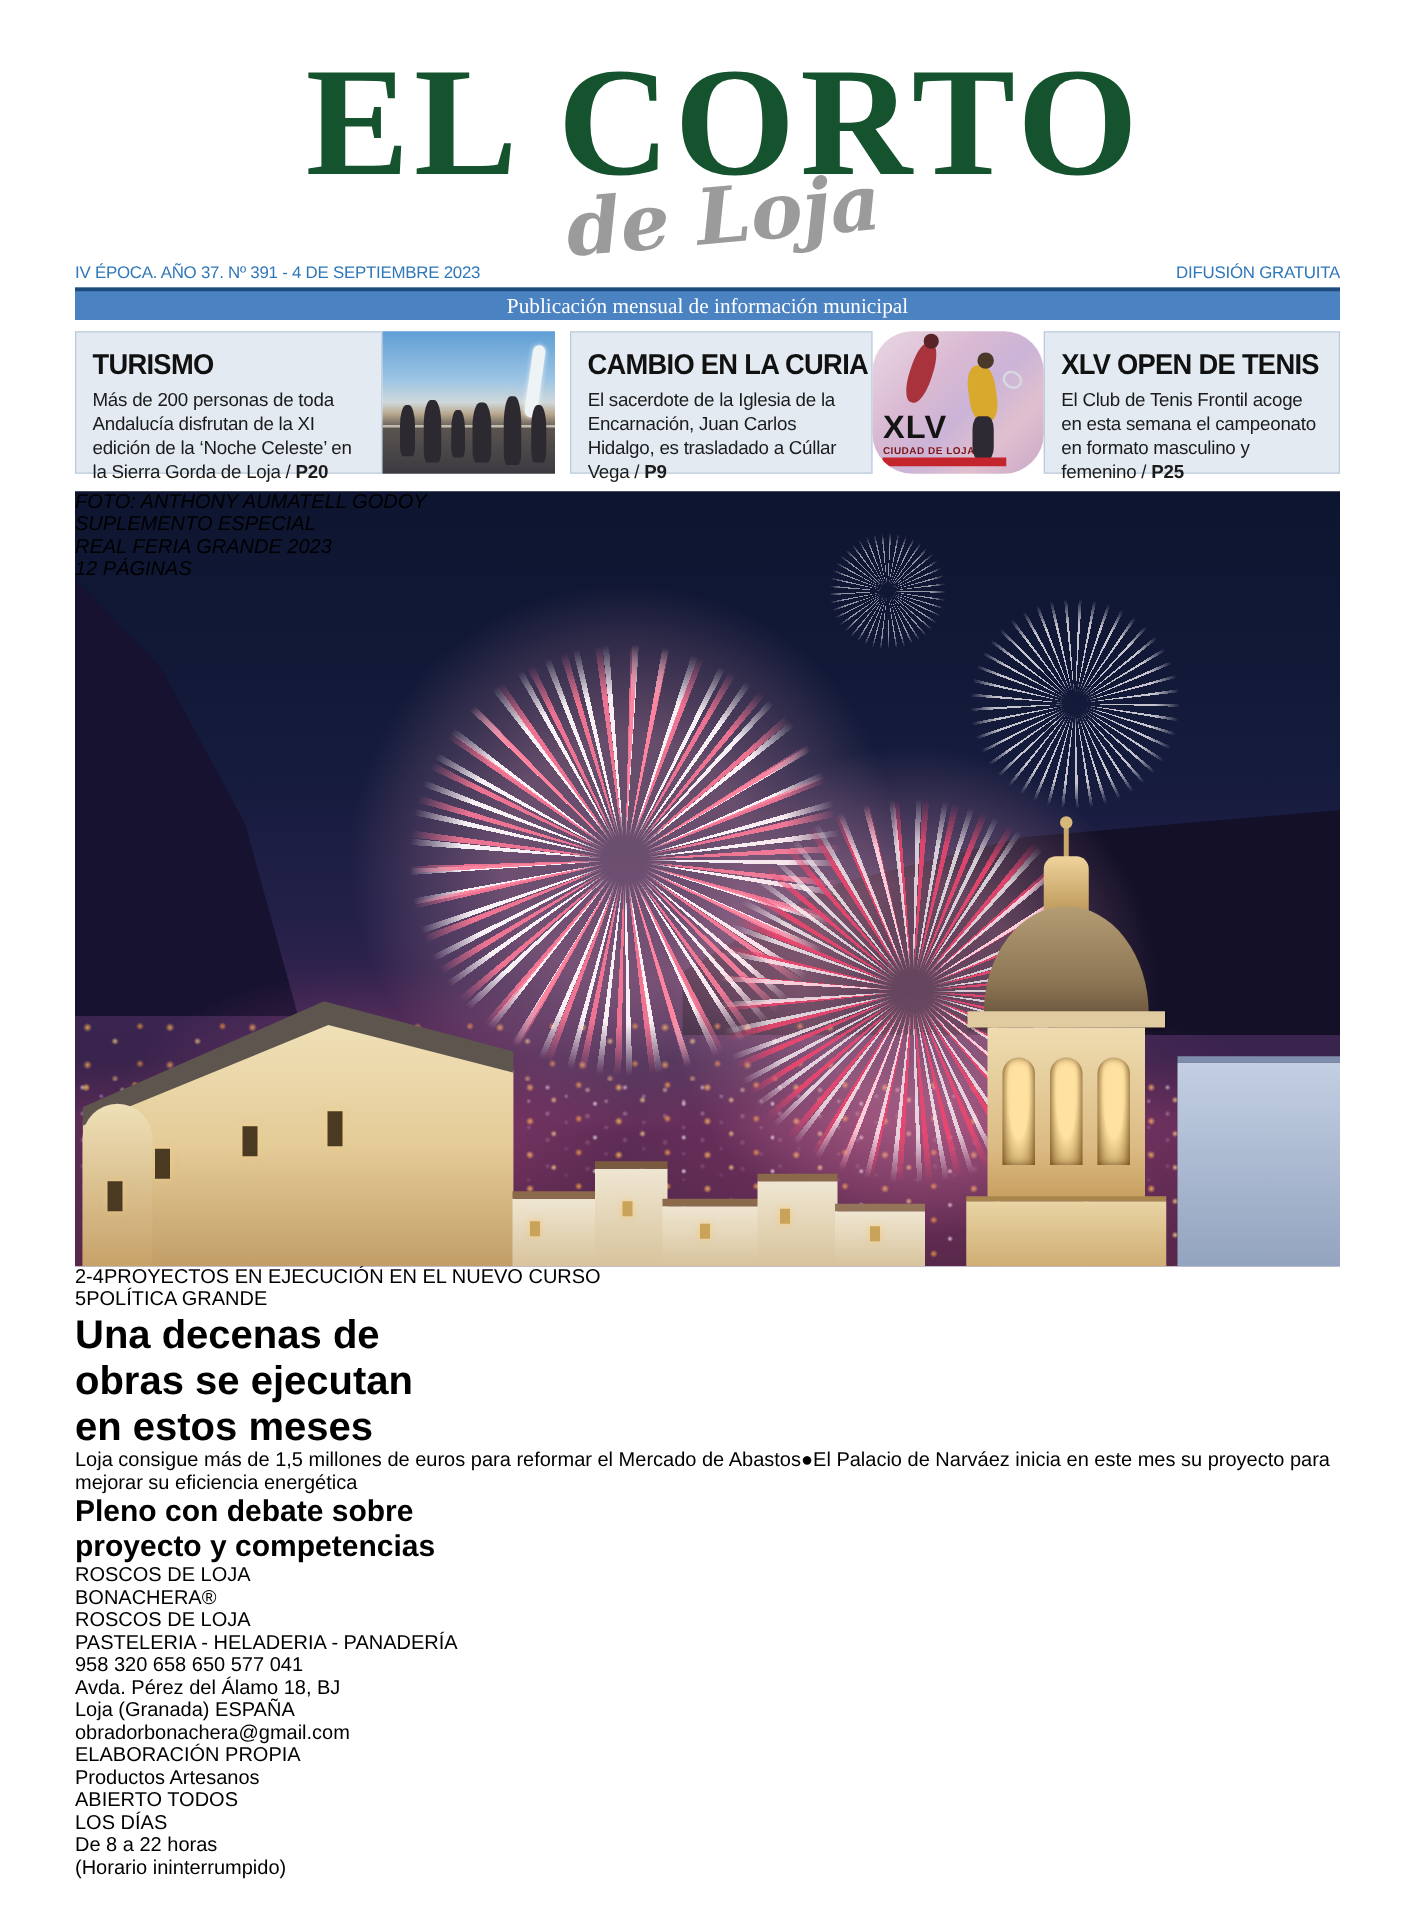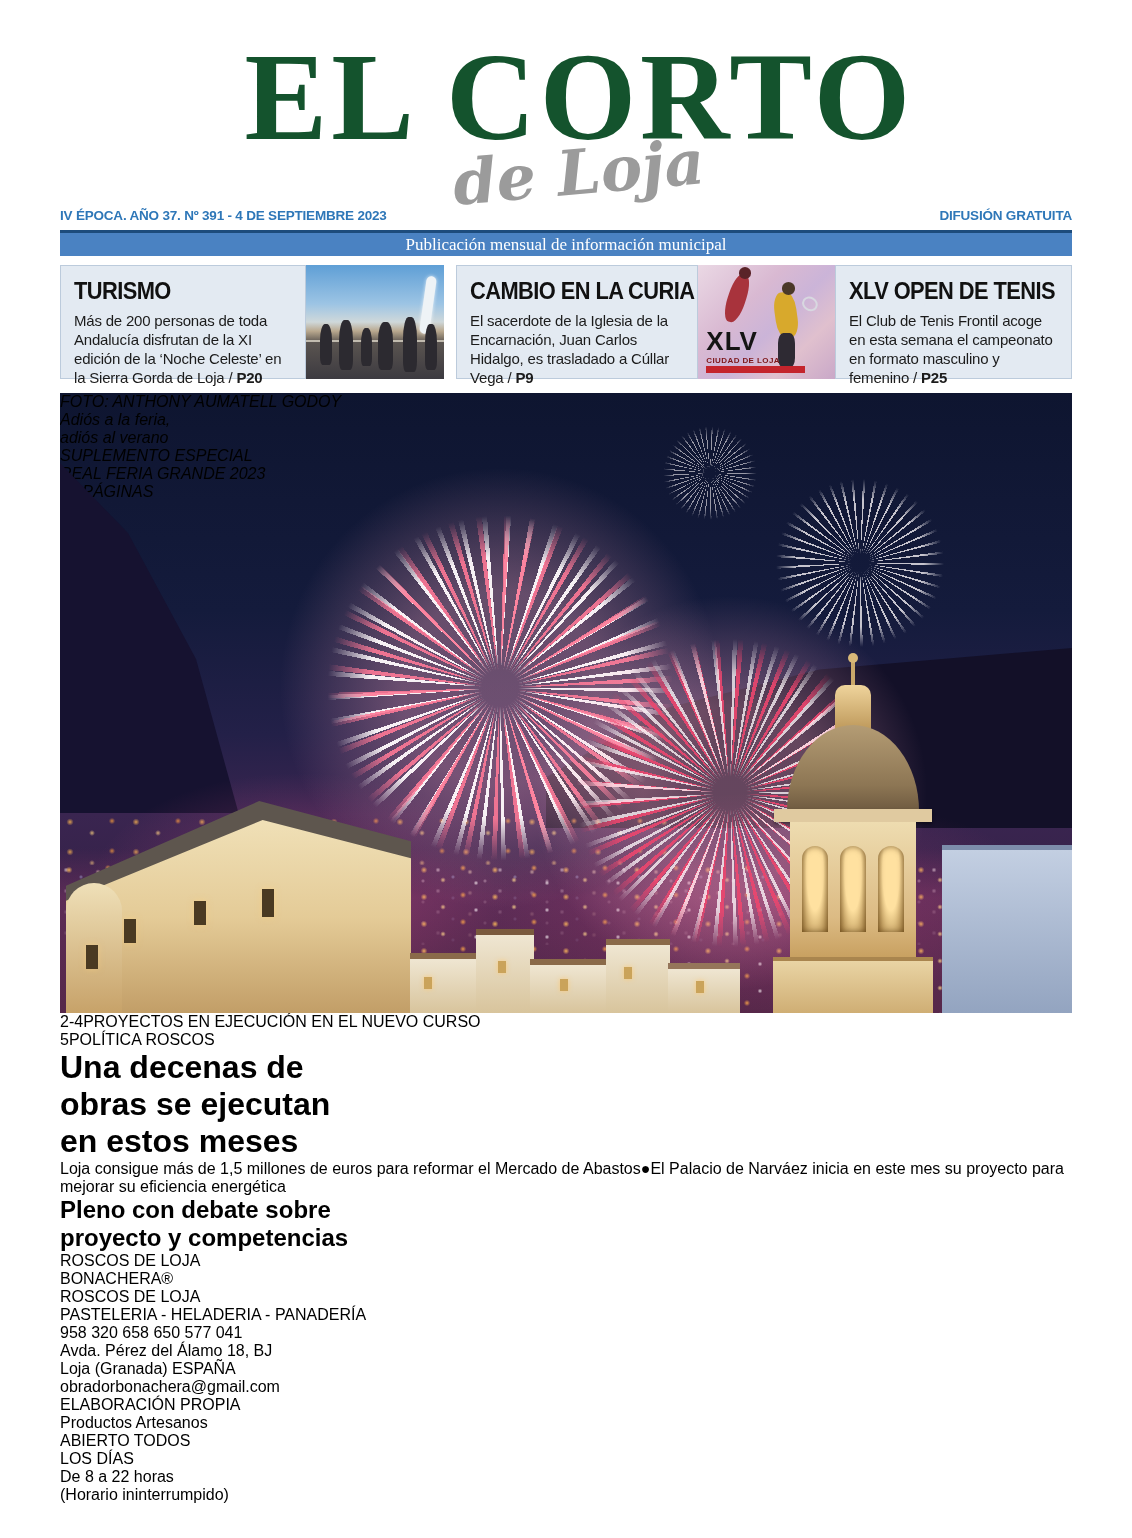--- a/index.html
+++ b/index.html
@@ -10,22 +10,22 @@
   
   .masthead { position:relative; height:190px; }
   .masthead-title { position:absolute; left:50%; top:18px; transform:translateX(-48%);
     font-family:"Liberation Serif", serif; font-weight:700; font-size:124px; line-height:1;
     color:#14532d; letter-spacing:4px; white-space:nowrap; }
   .masthead-script { position:absolute; left:50%; top:118px; transform:translateX(-45%) rotate(-5deg);
     font-family:"DejaVu Serif", serif; font-style:italic; font-weight:700; font-size:62px;
     color:#9b9b9b; white-space:nowrap; }
 
   
-  .edition-row { display:flex; justify-content:space-between; align-items:flex-start;
-    font-size:13.5px; font-weight:700; color:#2e77b8; letter-spacing:-0.2px; height:18px; }
+  .edition-row { display:flex; justify-content:space-between; align-items:center;
+    font-size:13.5px; font-weight:400; color:#2e77b8; letter-spacing:-0.2px; height:18px; }
   .tagline-bar { margin-top:4px; background:#4a82c2; border-top:3px solid #1d4c7c;
     height:26px; display:flex; align-items:center; justify-content:center; }
   .tagline-bar span { font-family:"Liberation Serif", serif; color:#ffffff; font-size:17px; }
 
   
   .teasers { margin-top:9px; display:flex; height:114px; }
   .teaser-text { background:#e3eaf2; border:1px solid #bccbdc; padding:12px 13px 10px; }
   .tt1 { width:248px; } .tt2 { width:242px; margin-left:12px; } .tt3 { width:237px; }
   .teaser-kicker { font-size:23px; font-weight:700; color:#111; letter-spacing:-0.6px;
     transform:scaleX(.95); transform-origin:left; white-space:nowrap; }
@@ -34,21 +34,21 @@
   .teaser-img { position:relative; overflow:hidden; }
   .ti1 { width:139px; } .ti2 { width:138px; }
 
   
   .ti1 { background:linear-gradient(180deg,#5f9fd6 0%,#9cc4e4 34%,#cfd8da 50%,#b9a88e 58%,#5a5450 68%,#3c3a40 100%); }
   .ti1 .fig { position:absolute; background:#2c2a30; border-radius:40% 40% 20% 20%; }
   .ti1 .rail { position:absolute; left:0; right:0; top:66%; height:2px; background:#d8d2c4; opacity:.8; }
   .ti1 .tube { position:absolute; right:8%; top:10%; width:10px; height:58px; background:#eef3f6;
     border-radius:6px; transform:rotate(8deg); box-shadow:0 0 4px rgba(255,255,255,.8); }
   
-  .ti2 { background:linear-gradient(135deg,#ead8e4 0%,#d9b9d2 35%,#cbb4d8 55%,#e0c0ce 75%,#c9a8c8 100%); }
+  .ti2 { background:linear-gradient(135deg,#ead8e4 0%,#d9b9d2 35%,#cbb4d8 55%,#e0c0ce 75%,#c9a8c8 100%);border-radius:32px; }
   .fig-red { position:absolute; left:22%; top:7%; width:13%; height:44%; background:#a8333c; border-radius:45%; transform:rotate(18deg); }
   .fig-red-head { position:absolute; left:30%; top:2%; width:9%; height:10%; border-radius:50%; background:#5a2328; }
   .fig-yel { position:absolute; left:56%; top:24%; width:16%; height:40%; background:#d8a92c; border-radius:40%; transform:rotate(-8deg); }
   .fig-yel-head { position:absolute; left:61%; top:15%; width:10%; height:11%; border-radius:50%; background:#4a3828; }
   .fig-yel-legs { position:absolute; left:58%; top:60%; width:13%; height:30%; background:#2e2a33; border-radius:30%; }
   .racket { position:absolute; left:76%; top:28%; width:12%; height:12%; border:2px solid #d8d8e0; border-radius:50%; transform:rotate(30deg); }
   .poster-xlv { position:absolute; left:6%; bottom:22%; font-size:26px; font-weight:700; color:#141414; letter-spacing:1px; line-height:1; }
   .poster-city { position:absolute; left:6%; bottom:12%; font-size:8px; font-weight:700; color:#7c1518; letter-spacing:.4px; }
   .poster-band { position:absolute; left:6%; bottom:5%; width:72%; height:7px; background:#c4242c; }
 
@@ -339,37 +339,33 @@
         <div class="t-cornice"></div>
         <div class="t-belfry">
           <div class="t-arch ta1"></div>
           <div class="t-arch ta2"></div>
           <div class="t-arch ta3"></div>
         </div>
         <div class="t-base"></div>
       </div>
 
       <div class="hero-credit">FOTO: ANTHONY AUMATELL GODOY</div>
-      <div class="hero-headline">
-        <div>Adiós a la feria,</div>
-        <div>adiós al verano</div>
-      </div>
       <div class="hero-kickers">
         <div class="k">SUPLEMENTO ESPECIAL</div>
         <div class="k">REAL FERIA GRANDE 2023</div>
         <div class="k k3">12 PÁGINAS</div>
       </div>
     </div>
 
     <div class="articles">
       <div class="kicker kicker-left">
         <span class="knum">2-4</span><span>PROYECTOS EN EJECUCIÓN EN EL NUEVO CURSO</span>
       </div>
       <div class="kicker kicker-right">
-        <span class="knum">5</span><span>POLÍTICA ROSCOS</span>
+        <span class="knum">5</span><span>POLÍTICA GRANDE</span>
       </div>
 
       <h1 class="headline-left">
         <div>Una decenas de</div>
         <div>obras se ejecutan</div>
         <div>en estos meses</div>
       </h1>
 
       <p class="standfirst">
         <span>Loja consigue más de 1,5 millones de euros para reformar el Mercado de Abastos</span><span class="dot">●</span><span>El Palacio de Narváez inicia en este mes su proyecto para mejorar su eficiencia energética</span>

